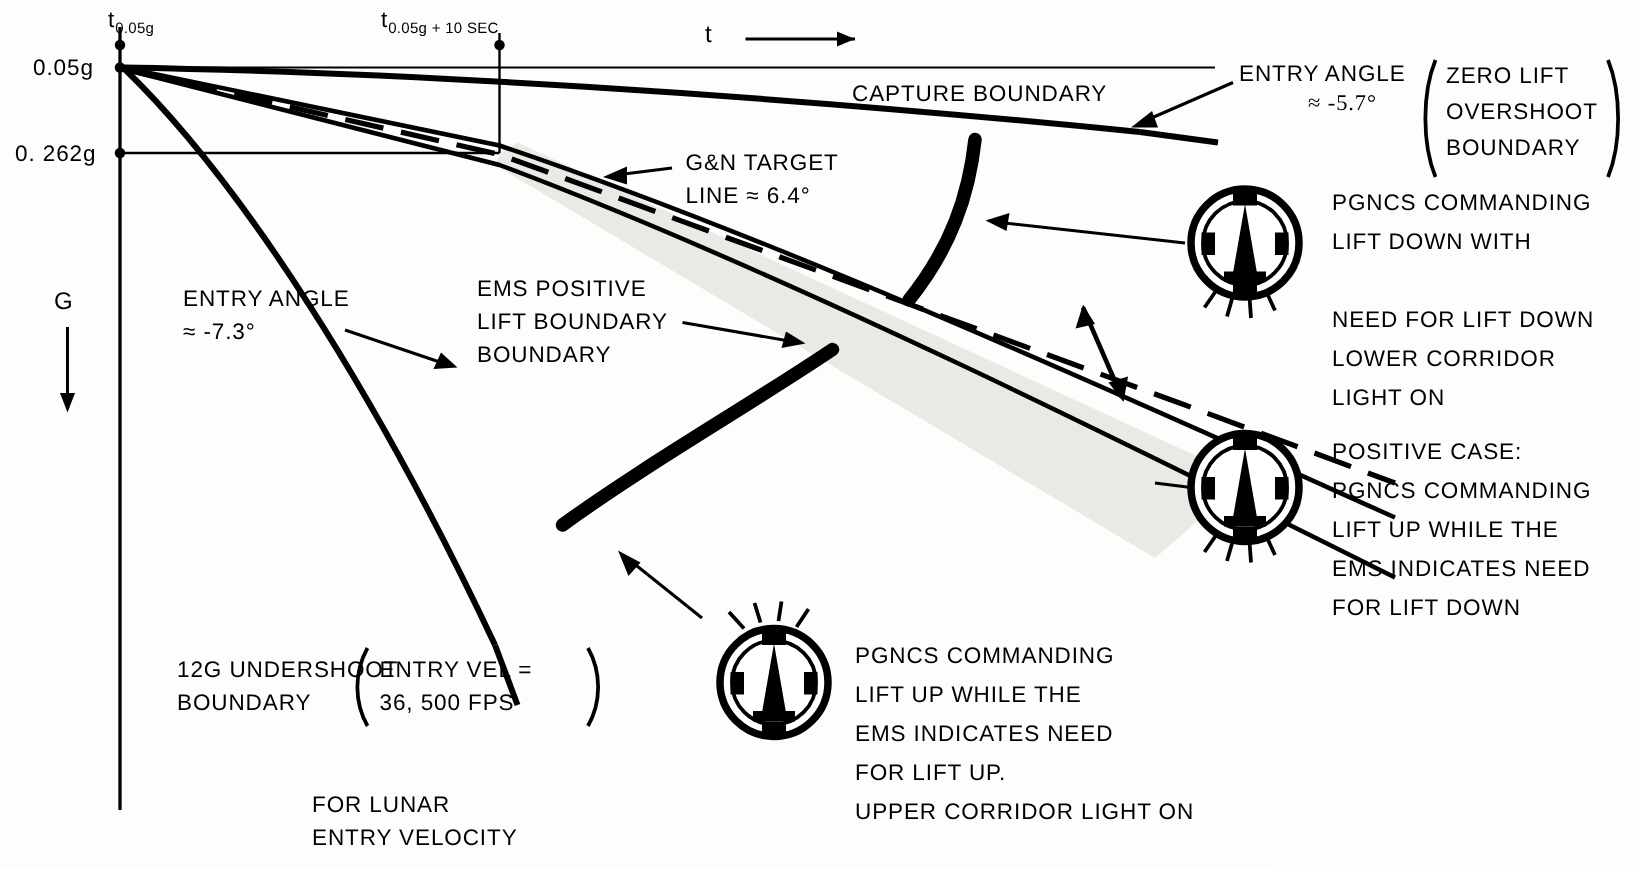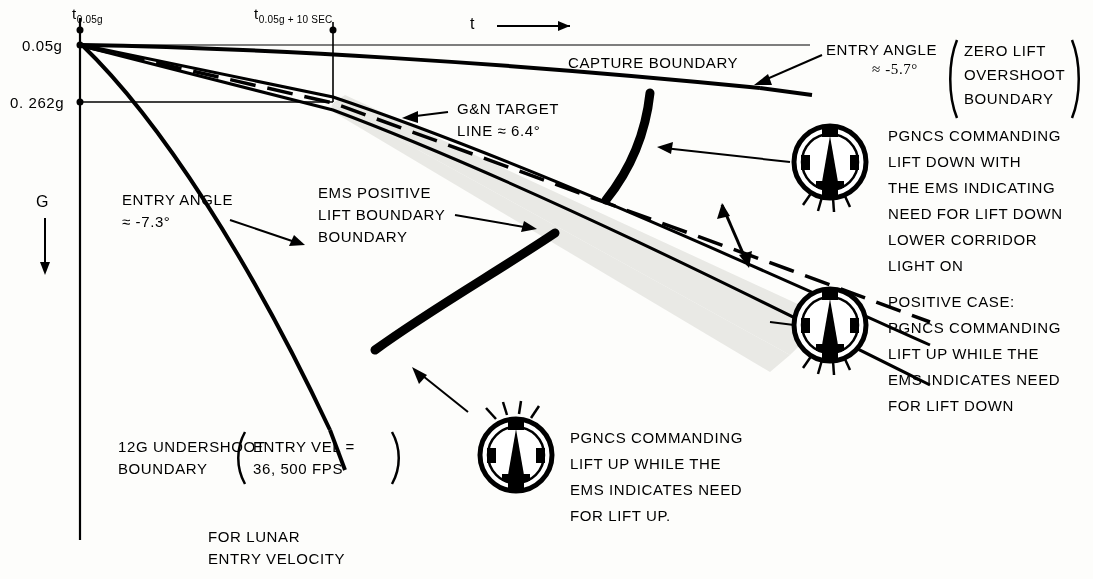--- a/index.html
+++ b/index.html
@@ -215,29 +215,29 @@
   <div class="lbl" style="left:118px; top:459px;">BOUNDARY</div>
 
   <div class="lbl" style="left:253px; top:437px;">ENTRY VEL =</div>
   <div class="lbl" style="left:253px; top:459px;text-align:right;">36, 500 FPS</div>
 
   <div class="lbl" style="left:208px; top:527px;">FOR LUNAR</div>
   <div class="lbl" style="left:208px; top:549px;">ENTRY VELOCITY</div>
 
   <div class="lbl" style="left:888px; top:126px;">PGNCS COMMANDING</div>
   <div class="lbl" style="left:888px; top:152px;">LIFT DOWN WITH</div>
-  <div class="lbl" style="left:888px; top:178px;">THE EMS INDICATING</div>
   <div class="lbl" style="left:888px; top:204px;">NEED FOR LIFT DOWN</div>
   <div class="lbl" style="left:888px; top:230px;">LOWER CORRIDOR</div>
   <div class="lbl" style="left:888px; top:256px;">LIGHT ON</div>
 
   <div class="lbl" style="left:888px; top:292px;">POSITIVE CASE:</div>
   <div class="lbl" style="left:888px; top:318px;">PGNCS COMMANDING</div>
   <div class="lbl" style="left:888px; top:344px;">LIFT UP WHILE THE</div>
   <div class="lbl" style="left:888px; top:370px;">EMS INDICATES NEED</div>
   <div class="lbl" style="left:888px; top:396px;">FOR LIFT DOWN</div>
 
   <div class="lbl" style="left:570px; top:428px;">PGNCS COMMANDING</div>
   <div class="lbl" style="left:570px; top:454px;">LIFT UP WHILE THE</div>
   <div class="lbl" style="left:570px; top:480px;">EMS INDICATES NEED</div>
   <div class="lbl" style="left:570px; top:506px;">FOR LIFT UP.</div>
+  <div class="lbl" style="left:570px; top:532px;">UPPER CORRIDOR LIGHT ON</div>
 
 </div>
 
 </body></html>

